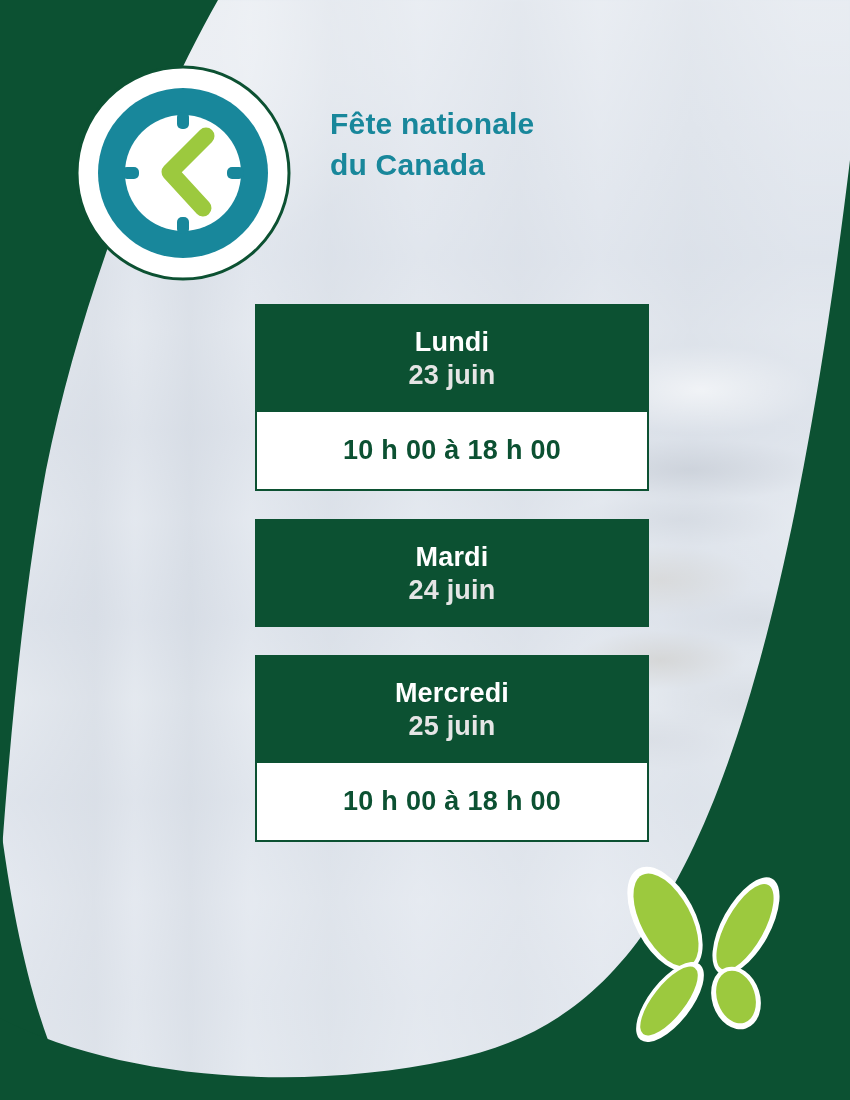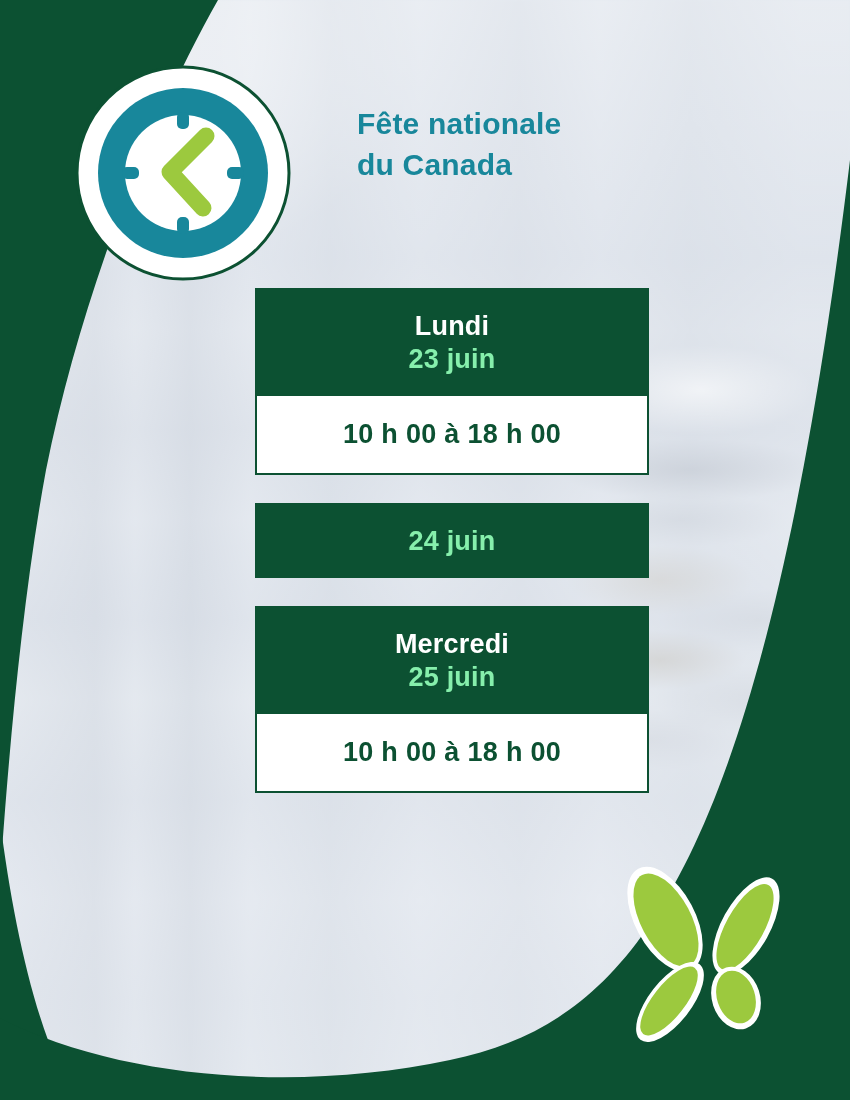--- a/index.html
+++ b/index.html
@@ -104,28 +104,27 @@
   }
   .subtitle {
     margin-top: 16px;
     font-family: "Liberation Sans", sans-serif;
     font-weight: 700;
     font-size: 30px;
     line-height: 1.35;
     letter-spacing: 0.2px;
     color: #18879B;
     white-space: pre-line;
-    margin-left: 27px;
   }
 
   
   .schedule {
     position: absolute;
     left: 255px;
-    top: 288px;
+    top: 304px;
     width: 394px;
   }
   .card { margin-bottom: 28px; }
   .card:last-child { margin-bottom: 0; }
 
   .card-head {
     background: #0C5132;
     padding: 22px 12px 20px;
     text-align: center;
   }
@@ -135,21 +134,21 @@
     font-size: 27px;
     line-height: 1.22;
     color: #ffffff;
     letter-spacing: 0.2px;
   }
   .card-date {
     font-family: "Liberation Sans", sans-serif;
     font-weight: 700;
     font-size: 27px;
     line-height: 1.22;
-    color: #86efac;
+    color: #e5e5e5;
     letter-spacing: 0.2px;
   }
   .card-body {
     background: #ffffff;
     border: 2px solid #0C5132;
     border-top: none;
     height: 79px;
     display: flex;
     align-items: center;
     justify-content: center;
@@ -221,20 +220,21 @@
         <div class="card-day">Lundi</div>
         <div class="card-date">23 juin</div>
       </div>
       <div class="card-body">
         <div class="card-hours">10 h 00 à 18 h 00</div>
       </div>
     </div>
 
     <div class="card">
       <div class="card-head">
+        <div class="card-day">Mardi</div>
         <div class="card-date">24 juin</div>
       </div>
     </div>
 
     <div class="card">
       <div class="card-head">
         <div class="card-day">Mercredi</div>
         <div class="card-date">25 juin</div>
       </div>
       <div class="card-body">

